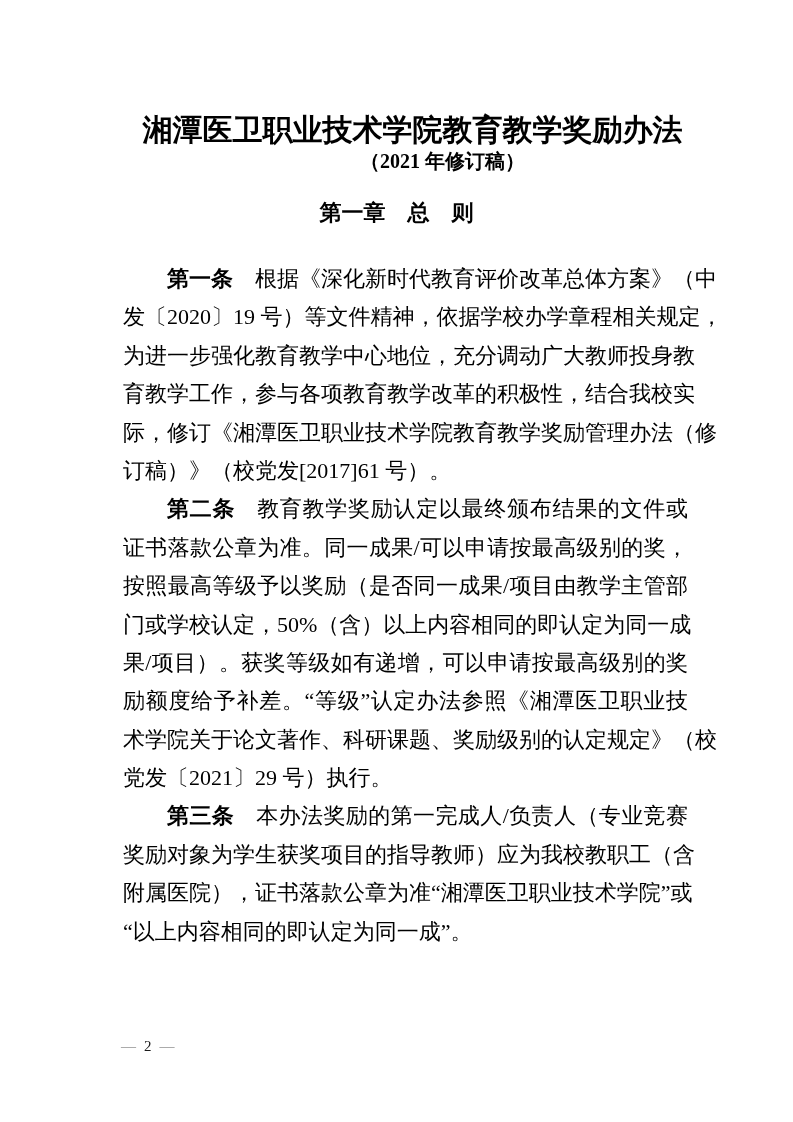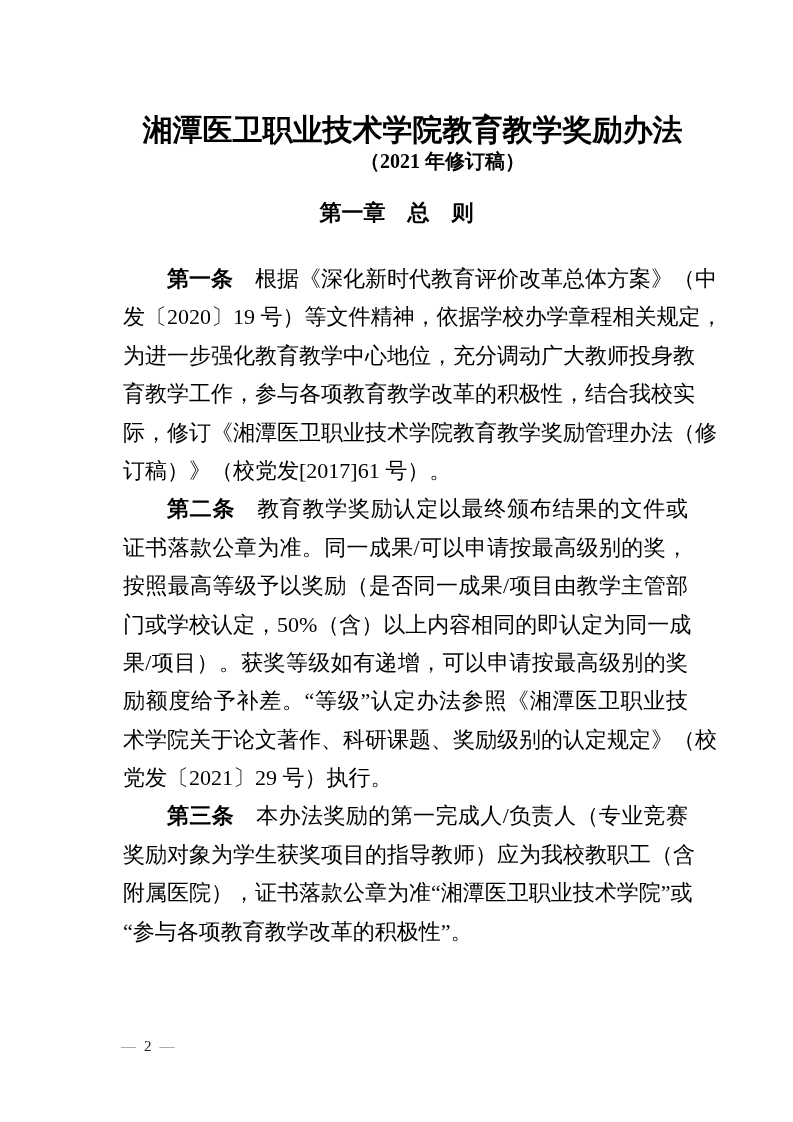--- a/index.html
+++ b/index.html
@@ -100,21 +100,21 @@
       <div class="line">果/项目）。获奖等级如有递增，可以申请按最高级别的奖</div>
       <div class="line">励额度给予补差。“等级”认定办法参照《湘潭医卫职业技</div>
       <div class="line">术学院关于论文著作、科研课题、奖励级别的认定规定》（校</div>
       <div class="line natural">党发〔2021〕29 号）执行。</div>
     </div>
 
     <div class="para">
       <div class="line first"><b class="label">第三条</b><span>本办法奖励的第一完成人/负责人（专业竞赛</span></div>
       <div class="line">奖励对象为学生获奖项目的指导教师）应为我校教职工（含</div>
       <div class="line">附属医院），证书落款公章为准“湘潭医卫职业技术学院”或</div>
-      <div class="line natural">“参与各项教育教学改革的积极性”。</div>
+      <div class="line natural">“以上内容相同的即认定为同一成”。</div>
     </div>
 
   </div>
 
   <div class="footer">
     <span class="dash">—</span><span class="num">2</span><span class="dash">—</span>
   </div>
 
 </div>
 

